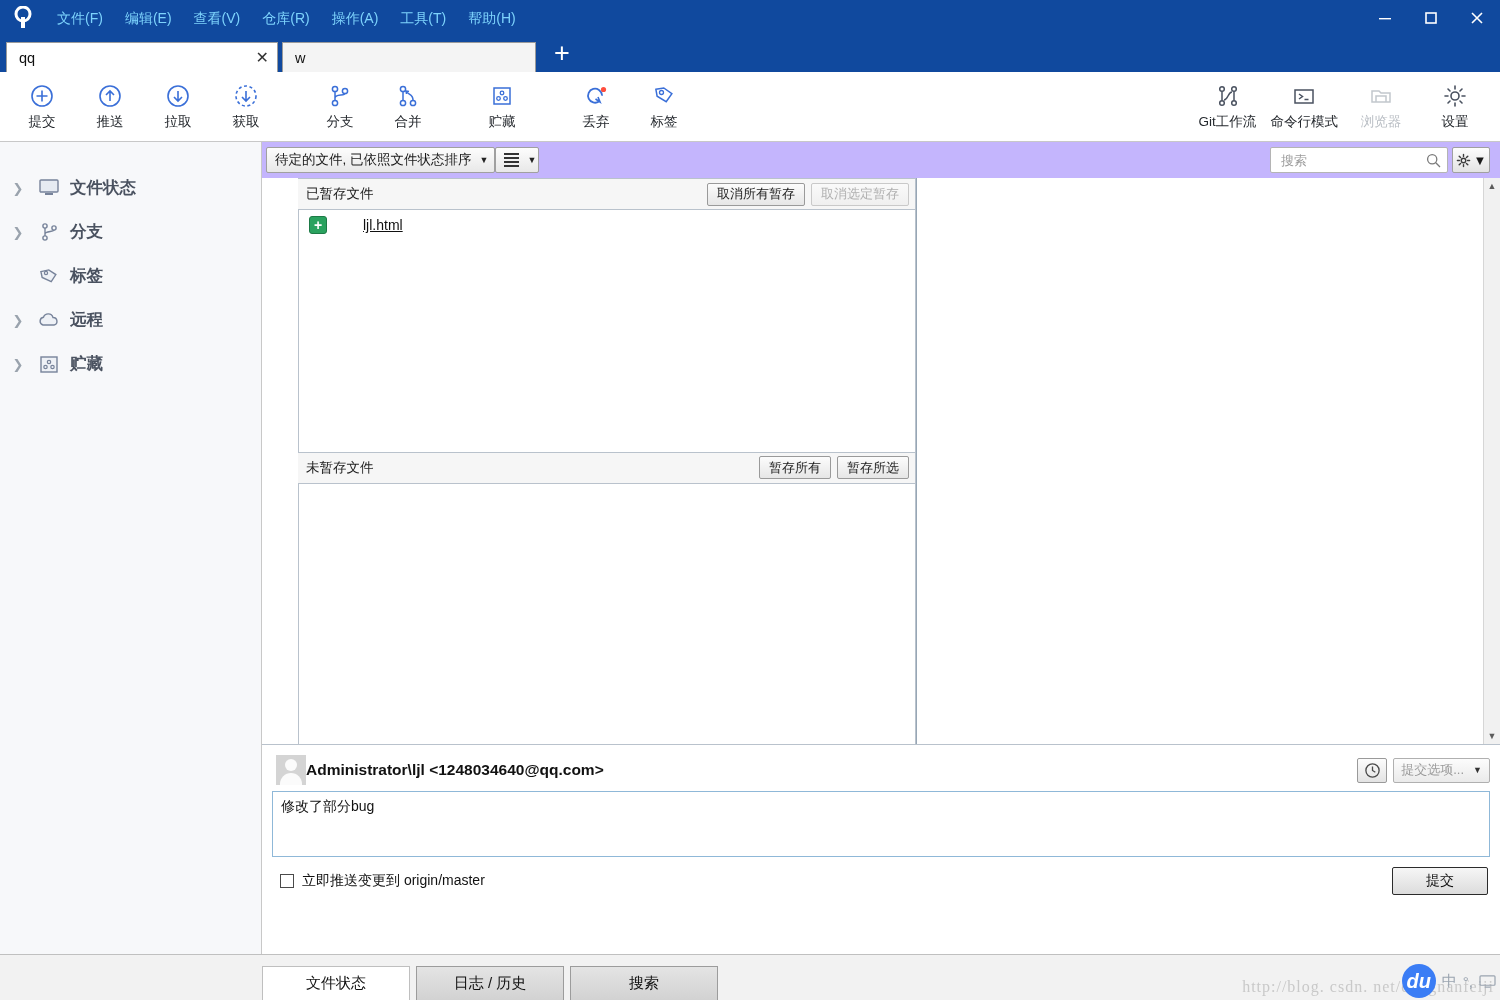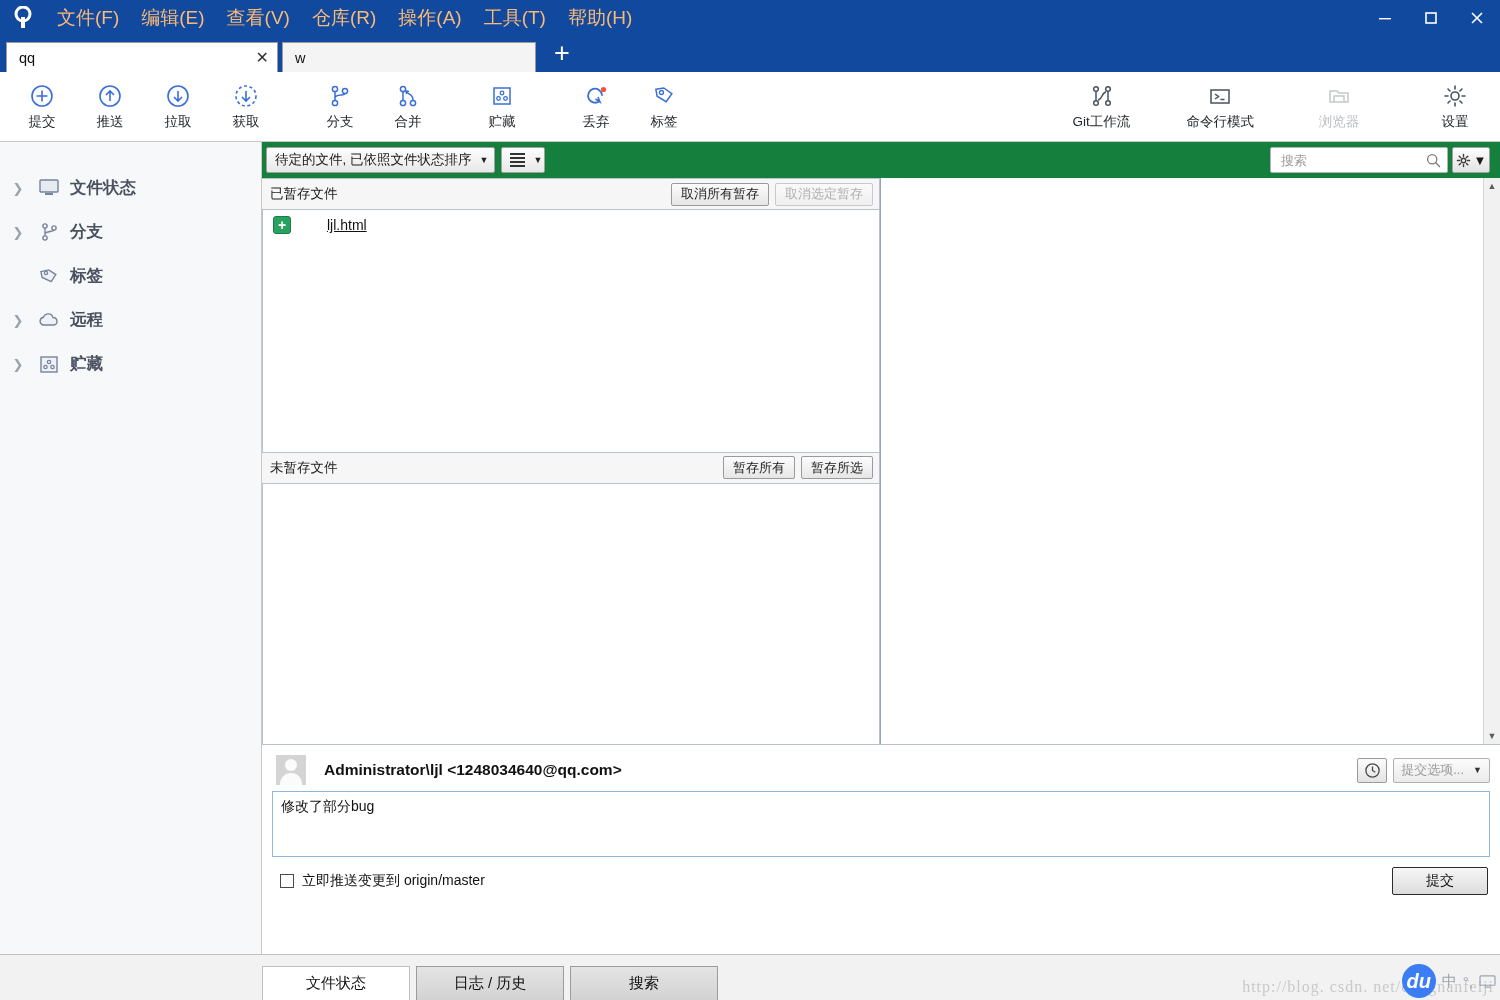--- a/index.html
+++ b/index.html
@@ -13,21 +13,21 @@
   .app { width:1500px; height:1000px; position:relative; display:flex; flex-direction:column; }
 
   
   .titlebar {
     height:36px; background:#10499e; display:flex; align-items:center;
     color:#ffffff; flex:0 0 36px;
   }
   .app-logo { width:46px; height:36px; display:flex; align-items:center; justify-content:center; }
   .menu { display:flex; align-items:center; height:36px; }
   .menu-item {
-    padding:0 11px; height:36px; line-height:36px; font-size:19px; color:#fdba74; cursor:default;
+    padding:0 11px; height:36px; line-height:36px; font-size:14px; color:#7dd3fc; cursor:default;
     white-space:nowrap;
   }
   .win-ctrls { margin-left:auto; display:flex; height:36px; }
   .win-btn { width:46px; height:36px; display:flex; align-items:center; justify-content:center; }
 
   
   .tabstrip {
     height:36px; background:#10499e; display:flex; align-items:flex-end; padding:0 0 0 6px; flex:0 0 36px;
   }
   .tab {
@@ -45,42 +45,42 @@
     height:70px; background:#ffffff; border-bottom:1px solid #c8c8c8;
     display:flex; align-items:center; flex:0 0 70px; padding:0 8px;
   }
   .tb-item {
     width:68px; height:64px; display:flex; flex-direction:column; align-items:center; justify-content:center;
     cursor:default; gap:3px;
   }
   .tb-item .tb-label { font-size:13.5px; color:#25292e; }
   .tb-item.disabled .tb-label { color:#b9bec4; }
   .tb-sep { width:26px; }
-  .tb-right { margin-left:auto; display:flex; align-items:flex-start;gap:42px; }
+  .tb-right { margin-left:auto; display:flex; align-items:flex-start; }
   .tb-right .tb-item { width:auto; min-width:74px; padding:0 6px; }
 
   
   .body { flex:1 1 auto; display:flex; min-height:0; background:#ffffff; }
   .sidebar {
     width:262px; background:#f7f8fa; border-right:1px solid #c8c8c8; flex:0 0 262px;
     padding-top:24px;
   }
   .side-item {
     height:44px; display:flex; align-items:center; padding-left:8px; gap:6px; cursor:default;
   }
   .side-chev { width:20px; text-align:center; color:#9aa3ad; font-size:13px; }
   .side-icon { width:30px; display:flex; align-items:center; justify-content:center; }
   .side-label { font-size:16.5px; color:#4a5260; font-weight:bold; }
 
   .content { flex:1 1 auto; display:flex; flex-direction:column; min-width:0; }
 
   
   .filterbar {
-    height:36px; display:flex; align-items:center; gap:6px; padding:4px 6px 4px 4px;
-    background:#15803d; flex:0 0 36px;
+    height:36px; display:flex; align-items:center; padding:4px 6px 4px 4px;
+    background:#c4b5fd; flex:0 0 36px;
   }
   .combo {
     height:26px; border:1px solid #a0a0a0; border-radius:2px;
     background:linear-gradient(#fdfdfd,#e8e8e8);
     display:flex; align-items:center; padding:0 6px 0 8px; font-size:13.5px; color:#1a1a1a;
   }
   .combo .caret { margin-left:8px; font-size:9px; color:#222; }
   .btn-lines { width:44px; justify-content:space-between; }
   .lines-glyph { display:inline-flex; flex-direction:column; gap:2px; }
   .lines-glyph i { display:block; width:15px; height:2px; background:#333; }
@@ -94,21 +94,21 @@
     font-family:"Liberation Sans","DejaVu Sans",sans-serif; background:transparent;
   }
   .search-field input::placeholder { color:#9b9b9b; }
   .gear-btn {
     width:38px; height:26px; border:1px solid #a0a0a0; border-radius:2px;
     background:linear-gradient(#fdfdfd,#e3e3e3); display:flex; align-items:center;
     justify-content:center; gap:3px;
   }
 
   
-  .panes { flex:1 1 auto; display:flex; min-height:0; }
+  .panes { flex:1 1 auto; display:flex; min-height:0;margin-left:36px; }
   .left-pane { width:618px; flex:0 0 618px; display:flex; flex-direction:column; border-right:1px solid #b9c2cc; }
   .right-pane { flex:1 1 auto; background:#ffffff; border-left:1px solid #97a6b5; position:relative; }
 
   .pane-section { display:flex; flex-direction:column; min-height:0; }
   .pane-header {
     height:32px; background:#f6f6f6; border-top:1px solid #b9c2cc; border-bottom:1px solid #b9c2cc;
     display:flex; align-items:center; padding:0 6px 0 8px; flex:0 0 32px;
   }
   .pane-title { font-size:13.5px; color:#222; }
   .pane-actions { margin-left:auto; display:flex; gap:6px; }
@@ -135,21 +135,21 @@
     background:#f1f1f1; border-left:1px solid #d6d6d6;
     display:flex; flex-direction:column; justify-content:space-between; align-items:center;
   }
   .vscroll .arrow { font-size:9px; color:#5c5c5c; padding:3px 0; }
 
   
   .commit {
     flex:0 0 210px; background:#ffffff; border-top:1px solid #b9c2cc;
     display:flex; flex-direction:column; padding:6px 10px 0 10px;
   }
-  .commit-row { display:flex; align-items:center; gap:18px; padding:4px 0 6px 4px; }
+  .commit-row { display:flex; align-items:center; gap:0; padding:4px 0 6px 4px; }
   .avatar { width:30px; height:30px; background:#d4d4d4; position:relative; overflow:hidden; flex:0 0 30px; }
   .avatar::before {
     content:""; position:absolute; left:9px; top:4px; width:12px; height:12px; border-radius:50%; background:#fbfbfb;
   }
   .avatar::after {
     content:""; position:absolute; left:4px; top:18px; width:22px; height:16px; border-radius:11px 11px 0 0; background:#fbfbfb;
   }
   .commit-author { font-size:15.5px; font-weight:bold; color:#111; }
   .commit-tools { margin-left:auto; display:flex; align-items:center; gap:6px;text-align:center; }
   .clock-btn {

